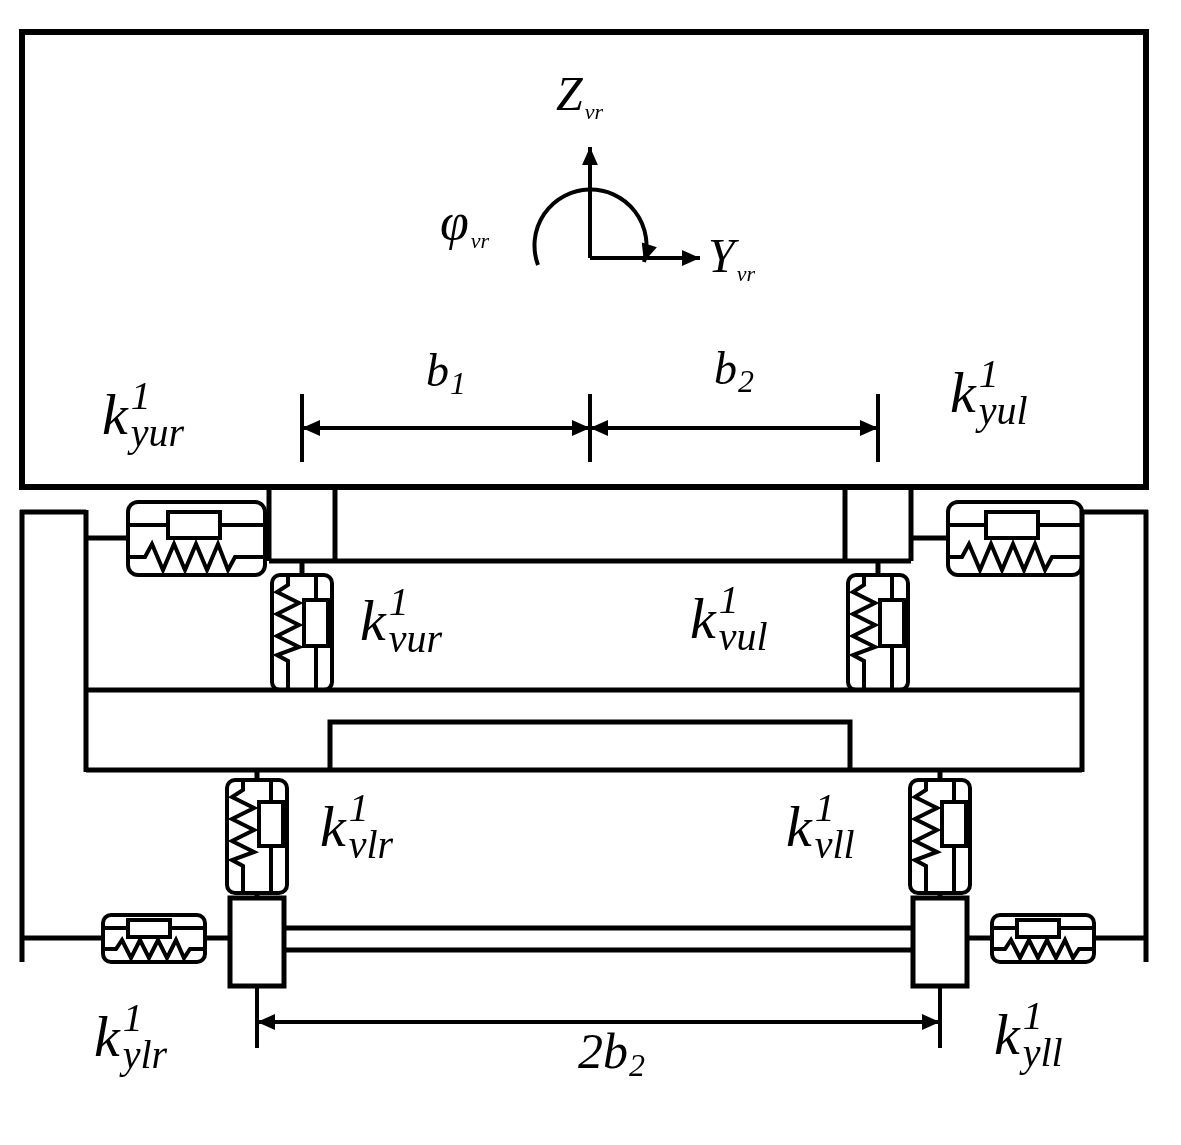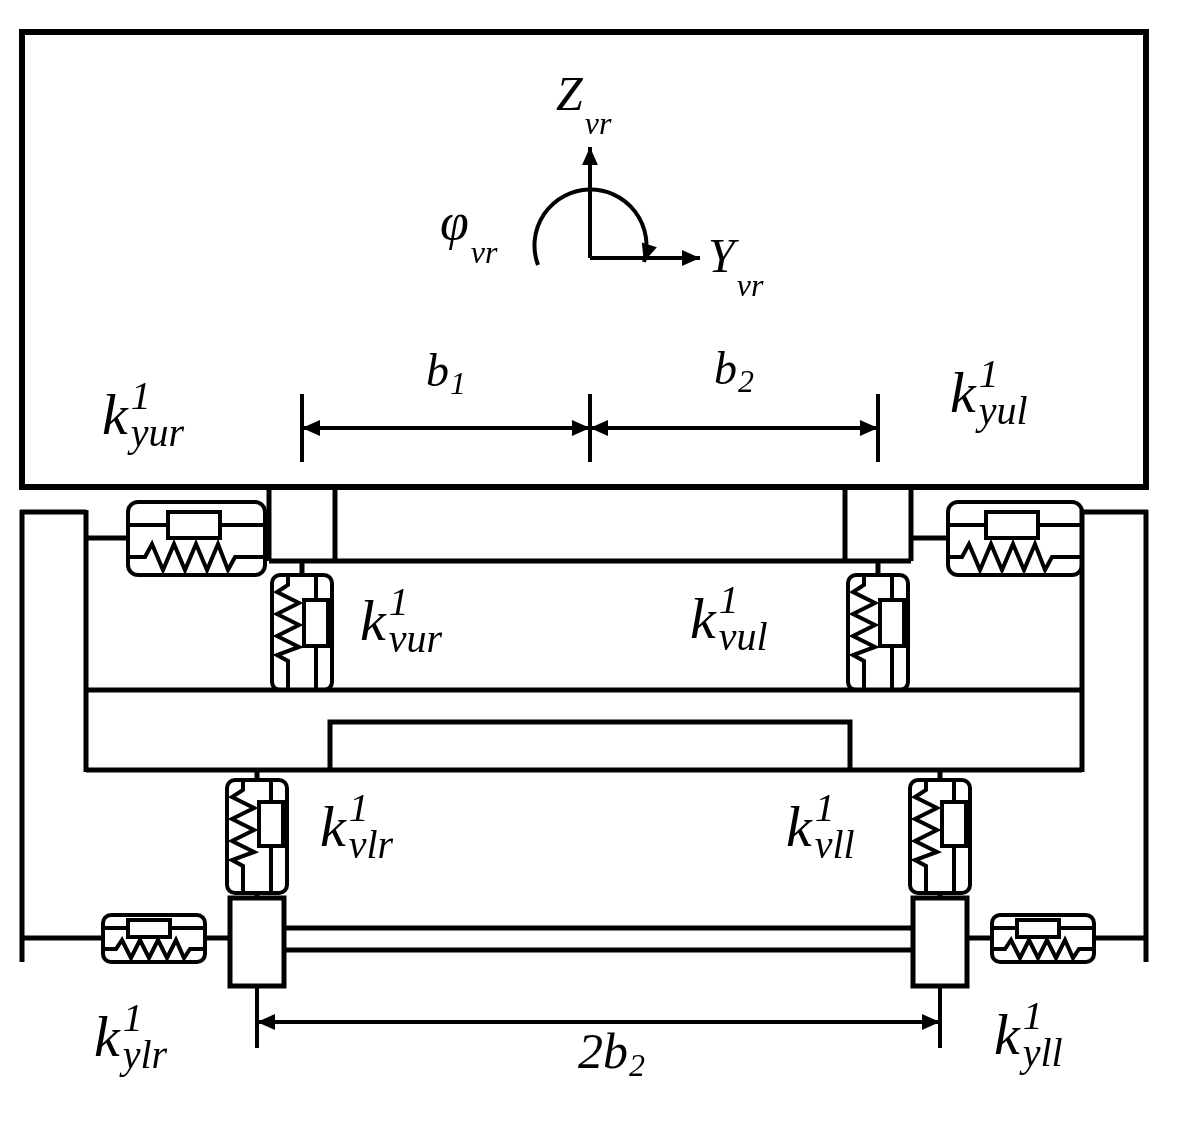--- a/index.html
+++ b/index.html
@@ -10,21 +10,21 @@
 
   
   .s6{stroke:#000;stroke-width:6;fill:none;}
   .s5{stroke:#000;stroke-width:5;fill:none;}
   .s4{stroke:#000;stroke-width:4;fill:none;}
   .wfill{fill:#ffffff;}
 
   
   .mlabel{position:absolute;font-style:italic;white-space:nowrap;display:flex;color:#000;}
   .axlabel{align-items:baseline;font-size:48px;line-height:1;}
-  .axlabel .sub{font-size:32px;position:relative;top:24px;margin-left:2px;}
+  .axlabel .sub{font-size:22px;position:relative;top:9px;margin-left:2px;}
   .dimlabel{align-items:baseline;font-size:46px;line-height:1;}
   .dimlabel .sub{font-size:32px;position:relative;top:8px;margin-left:1px;}
   .biglabel{font-size:52px;}
   .klabel{align-items:center;}
   .klabel .base{font-size:58px;line-height:1;}
   .klabel .stack{display:flex;flex-direction:column;align-items:flex-start;font-size:40px;line-height:.92;margin-left:3px;}
 </style>
 </head>
 <body>
 

